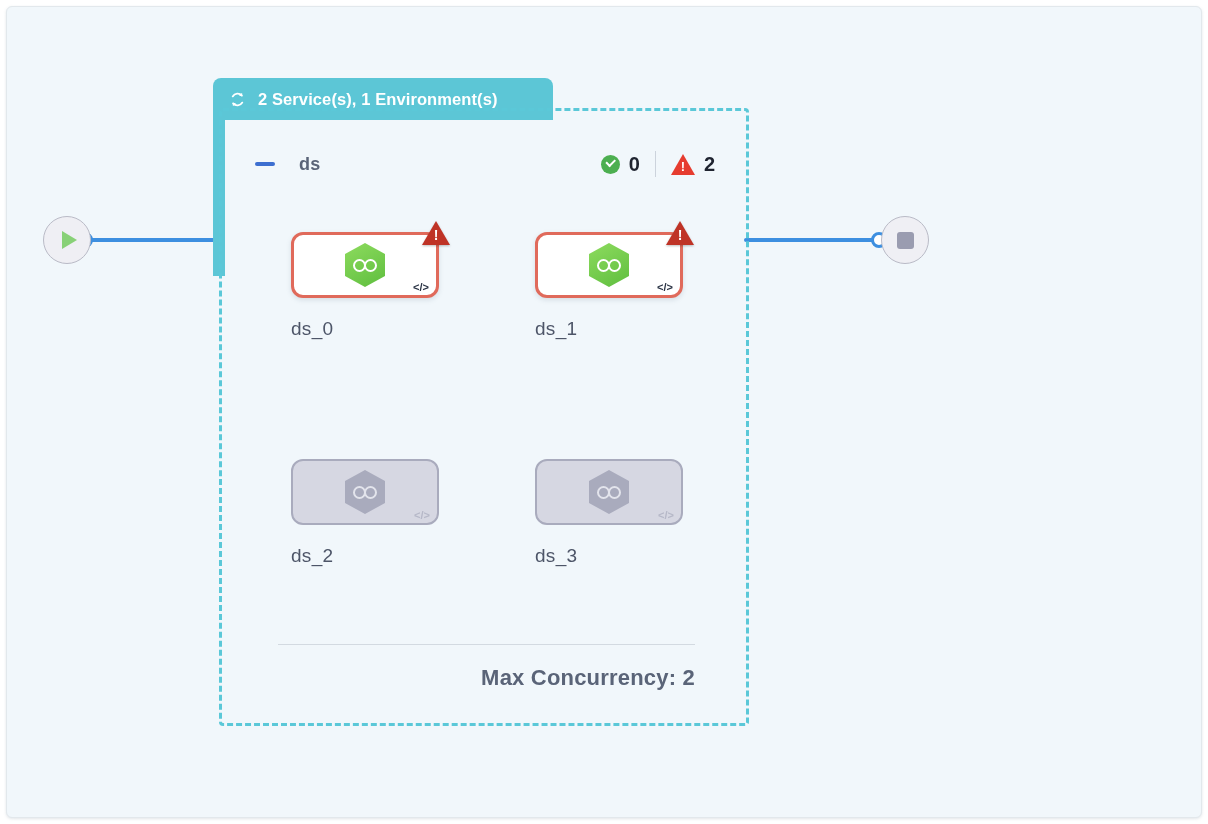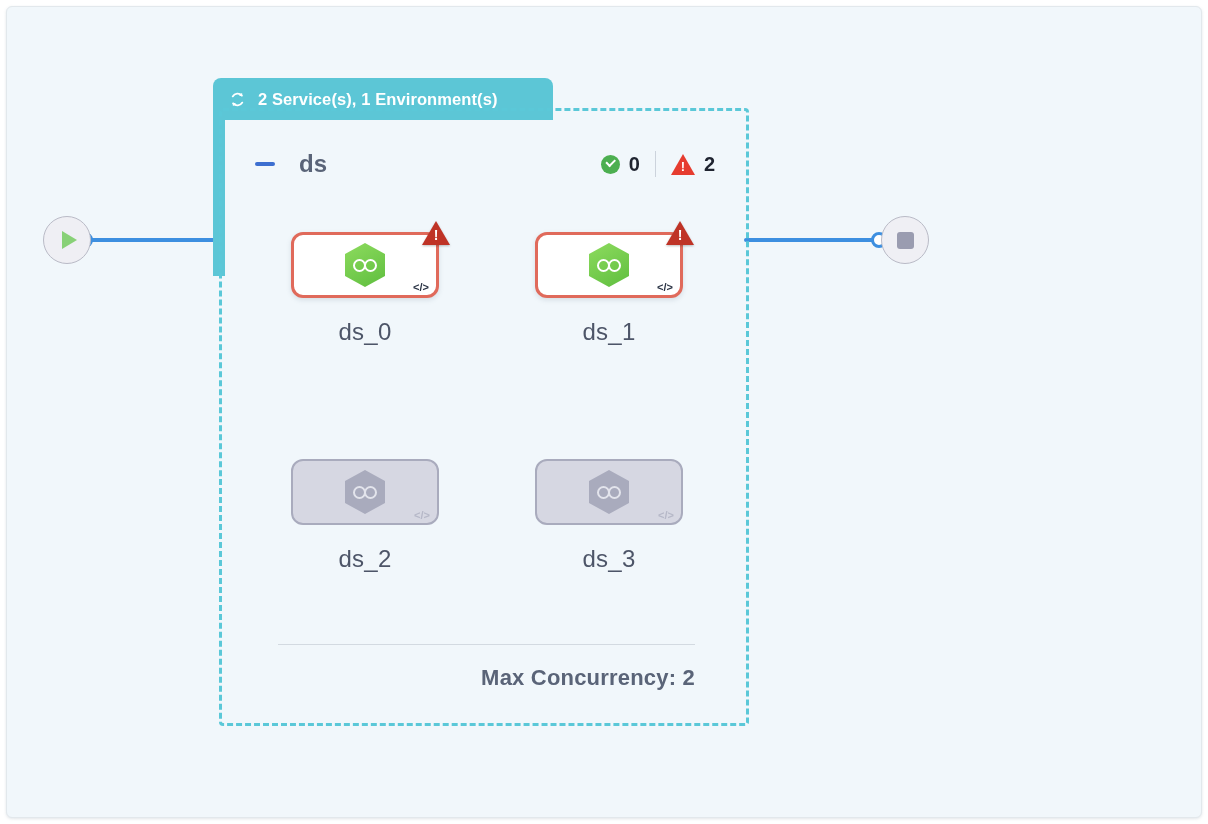--- a/index.html
+++ b/index.html
@@ -128,21 +128,21 @@
     align-items: center;
   }
   #collapse-icon {
     width: 20px;
     height: 4px;
     background: #3d6fd0;
     border-radius: 2px;
     margin-right: 24px;
   }
   #service-name {
-    font-size: 24px;
+    font-size: 18px;
     font-weight: bold;
     color: #5a6478;
     letter-spacing: .2px;
   }
   #status-group {
     margin-left: auto;
     display: flex;
     align-items: center;
     gap: 9px;
   }
@@ -264,23 +264,23 @@
     width: 8px;
     color: #ffffff;
     font-size: 14px;
     font-weight: bold;
     line-height: 14px;
     text-align: center;
   }
 
   .task-label {
     margin-top: 20px;
-    text-align: center;
+    text-align: left;
     width: 148px;
-    font-size: 24px;
+    font-size: 19px;
     color: #4d5568;
     letter-spacing: .3px;
   }
 
   
   #task-0 { left: 284px; top: 225px; }
   #task-1 { left: 528px; top: 225px; }
   #task-2 { left: 284px; top: 452px; }
   #task-3 { left: 528px; top: 452px; }
 

